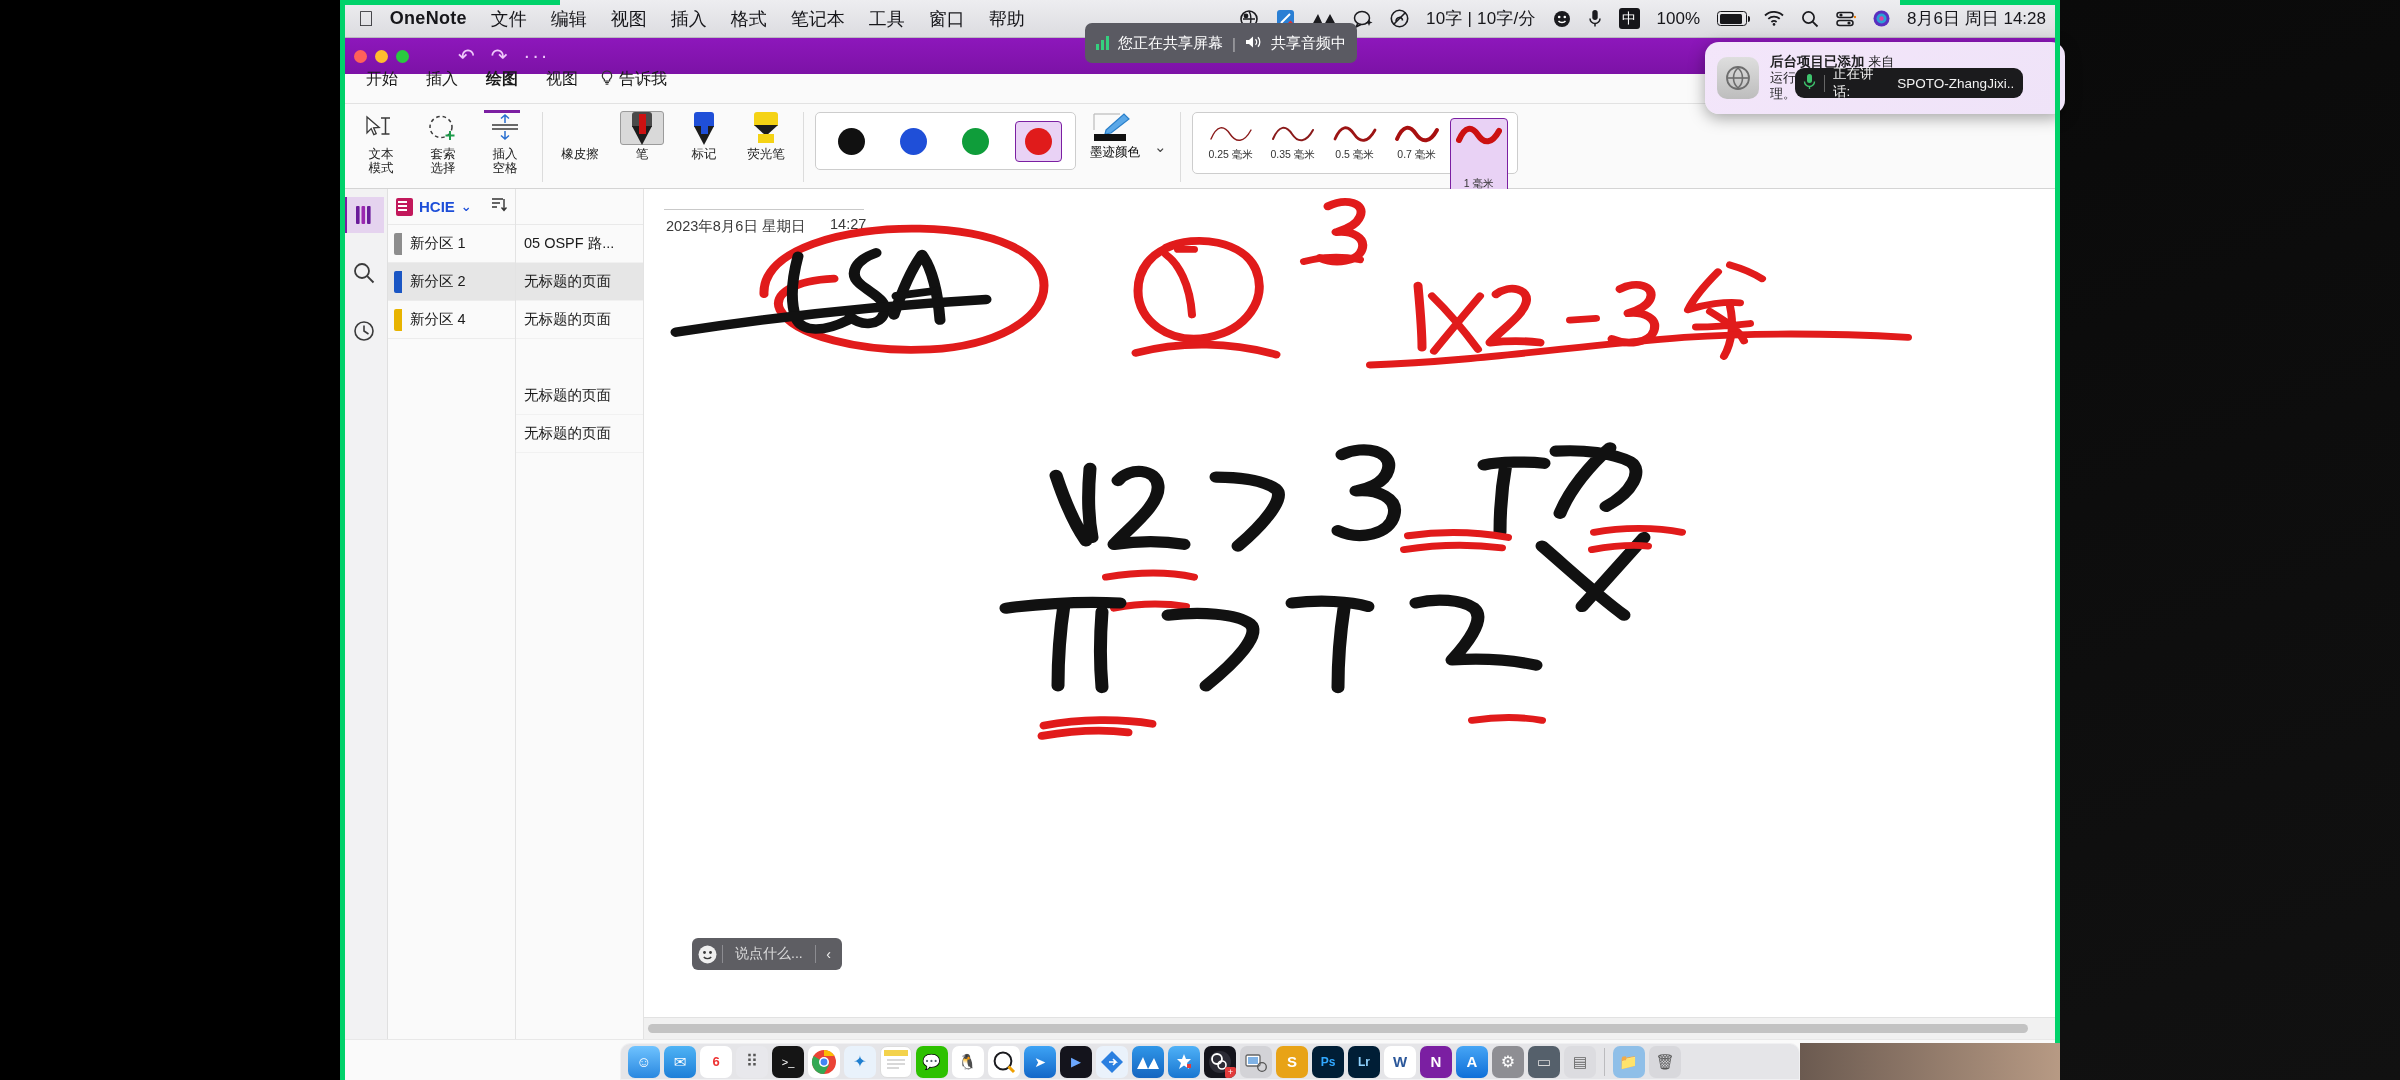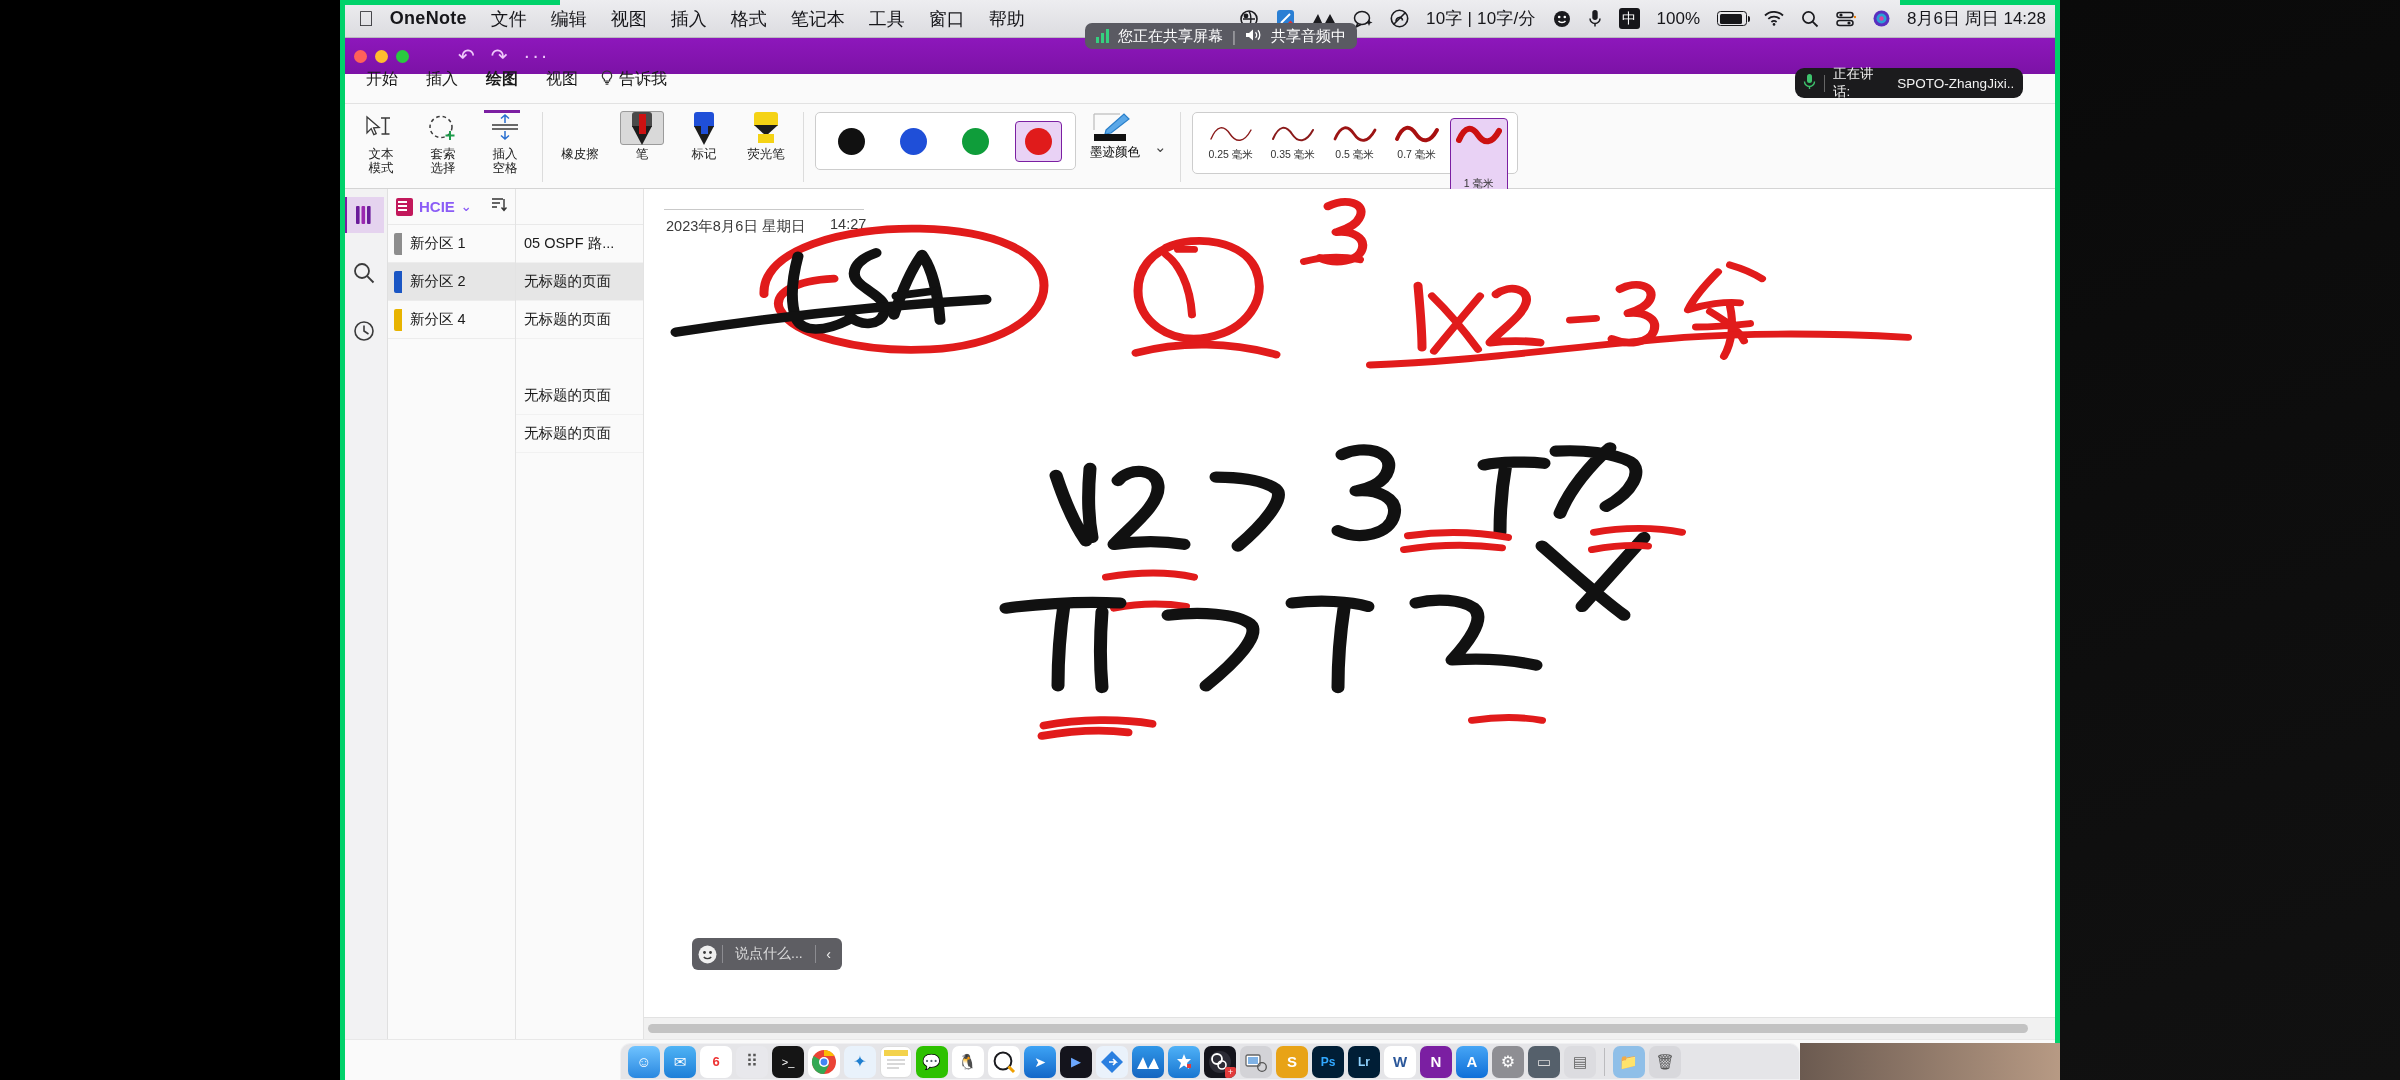--- a/index.html
+++ b/index.html
@@ -42,21 +42,21 @@
     width:30px;height:15px;border:1.6px solid #16161a;border-radius:3.5px;
     position:relative; display:inline-block;
   }
   .batt:after{content:"";position:absolute;right:-4px;top:4px;width:2.5px;height:6px;background:#16161a;border-radius:0 2px 2px 0;}
   .batt i{position:absolute;left:1.5px;top:1.5px;bottom:1.5px;width:80%;background:#16161a;border-radius:1.5px;}
   .ime-sq{width:21px;height:21px;background:#16161a;color:#fff;font-size:14px;
           display:flex;align-items:center;justify-content:center;border-radius:3px;}
 
   
   #sharepill{
-    position:absolute; left:745px; top:23px; height:26px;
+    position:absolute; left:745px; top:23px; height:40px;
     background:#5a5a62; color:#fff; border-radius:7px;
     display:flex;align-items:center;gap:9px;padding:0 11px;font-size:15px;z-index:40;
     white-space:nowrap;
     text-align:center;
   }
   #sharepill .bars{display:flex;align-items:flex-end;gap:2px;height:14px;}
   #sharepill .bars i{width:3px;background:#35d07f;}
   #sharepill .bars i:nth-child(1){height:6px}
   #sharepill .bars i:nth-child(2){height:10px}
   #sharepill .bars i:nth-child(3){height:14px}
@@ -135,21 +135,21 @@
 
   
   #main{display:flex;height:calc(1002px - 36px - 30px - 86px);}
   #railcol{width:48px;background:#f2f2f3;border-right:1px solid #e0e0e0;display:flex;flex-direction:column;align-items:center;padding-top:8px;gap:22px;}
   .rail{width:40px;height:36px;display:flex;align-items:center;justify-content:center;color:#3b3b3b;}
   .rail.active{background:#e5d3ef;border-left:3px solid #7b1fa2;}
 
   #navcol{width:128px;background:#fafafa;border-right:1px solid #e3e3e3;display:flex;flex-direction:column;}
   #pagescol{width:128px;background:#fafafa;border-right:1px solid #e3e3e3;display:flex;flex-direction:column;}
 
-  .nbheader{height:36px;display:flex;align-items:center;gap:6px;padding:0 8px;font-size:15px;font-weight:bold;color:#8b5cf6;border-bottom:1px solid #e9e9e9;background:#fafafa;}
+  .nbheader{height:36px;display:flex;align-items:center;gap:6px;padding:0 8px;font-size:15px;font-weight:bold;color:#1d4ed8;border-bottom:1px solid #e9e9e9;background:#fafafa;}
   .nb-ico{width:17px;height:18px;background:#c2185b;border-radius:2px;position:relative;}
   .nb-ico:after{content:"";position:absolute;left:2px;top:3px;width:9px;height:2px;background:#fff;box-shadow:0 4px 0 #fff,0 8px 0 #fff;}
   .sortico{margin-left:auto;color:#333;font-size:16px;}
 
   .sect{height:38px;display:flex;align-items:center;gap:8px;padding:0 8px 0 6px;font-size:14.5px;color:#1a1a1a;border-bottom:1px solid #ececec;}
   .sect.sel{background:#e6e6e6;}
   .sect .tab{width:8px;height:22px;border-radius:2px 0 0 2px;}
 
   .pg{height:38px;display:flex;align-items:center;padding:0 8px;font-size:14.5px;color:#1a1a1a;border-bottom:1px solid #f1f1f1;white-space:nowrap;overflow:hidden;}
   .pg.sel{background:#e6e6e6;}
@@ -687,20 +687,35 @@
       <span class="arw">‹</span>
     </div>
 
   </div>
 
   <div class="green-edge" id="ge-left"></div>
   <div class="green-edge" id="ge-right"></div>
   <div class="green-edge" id="ge-top1"></div>
   <div class="green-edge" id="ge-top2"></div>
 
+  <div id="toast">
+    <span class="tico">
+      <svg width="26" height="26" viewBox="0 0 26 26">
+          <circle cx="13" cy="13" r="11" fill="none" stroke="#6d6d6d" stroke-width="1.8"></circle>
+          <path d="M13 3 C7 8 7 18 13 23 C19 18 19 8 13 3z" fill="none" stroke="#6d6d6d" stroke-width="1.6"></path>
+          <path d="M3 13h20" stroke="#6d6d6d" stroke-width="1.6"></path>
+        </svg>
+    </span>
+    <span class="ttxt">
+      <span class="tt">后台项目已添加</span>
+      <span>来自</span><br>
+      <span>运行</span><br>
+      <span>理。</span>
+    </span>
+  </div>
 
   <div id="speakpill">
     <span>
       <svg width="13" height="17" viewBox="0 0 13 17">
           <rect x="4" y="1" width="5" height="9" rx="2.5" fill="#3ec46d"></rect>
           <path d="M1.5 8.5a5 5 0 0 0 10 0" stroke="#3ec46d" stroke-width="1.4" fill="none"></path>
           <path d="M6.5 13v3" stroke="#3ec46d" stroke-width="1.4"></path>
         </svg>
     </span>
     <span class="vd"></span>

